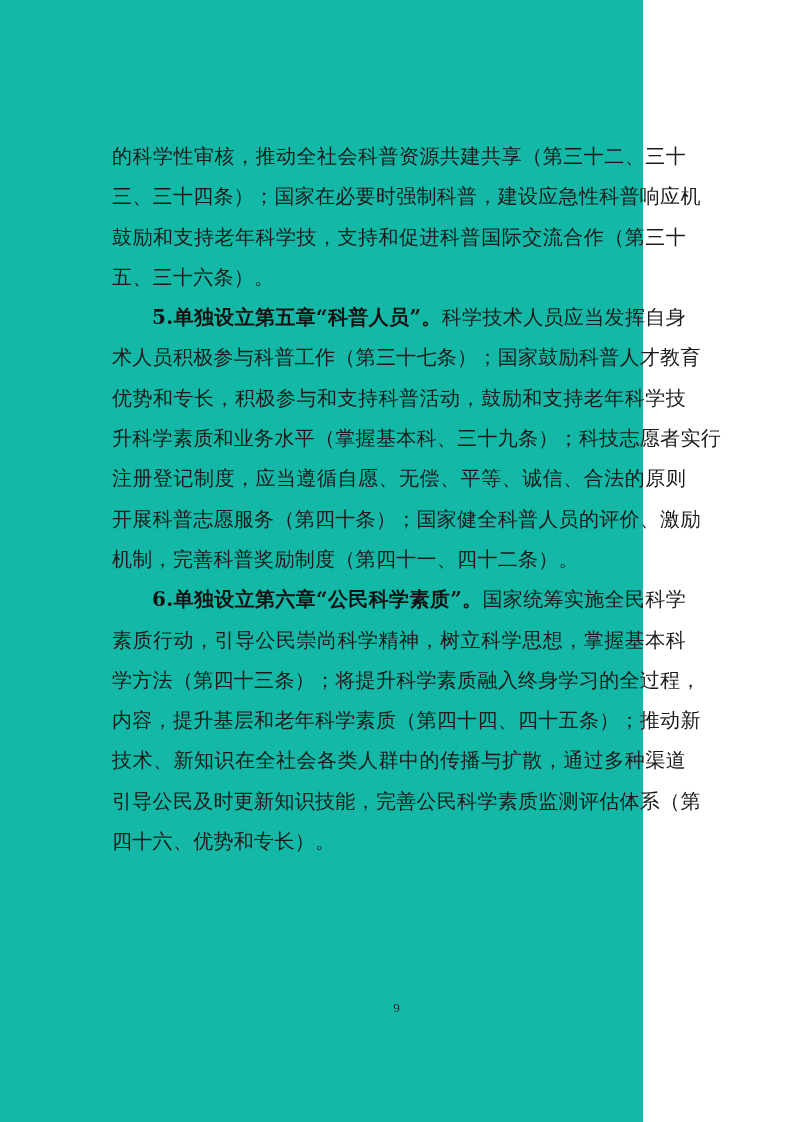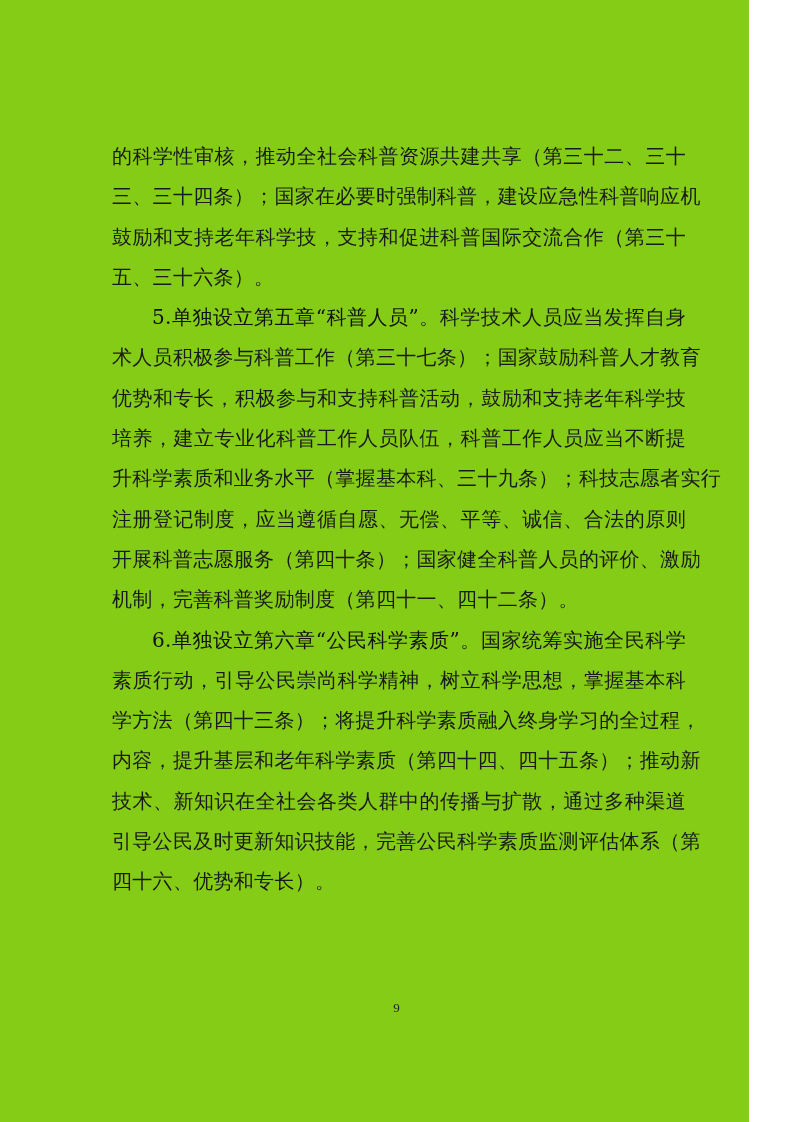--- a/index.html
+++ b/index.html
@@ -1,23 +1,23 @@
 <!DOCTYPE html>
 <html><head>
 <meta charset="utf-8">
 <style>
   html, body { margin: 0; padding: 0; background: #ffffff; }
   body { width: 793px; height: 1122px; position: relative; overflow: hidden;
          font-family: "DejaVu Serif", "Liberation Serif", serif; color: #1a1a1a; }
-  .page { position: absolute; left: 0; top: 0; width: 749px; height: 1122px; background: #84cc16; }
+  .page { position: absolute; left: 0; top: 0; width: 643px; height: 1122px; background: #14b8a6; }
   .body-text { position: absolute; left: 112px; top: 136px; width: 574px; }
   .para { margin: 0; font-size: 20px; line-height: 40.3px; text-align: justify;
           text-justify: inter-character; letter-spacing: 0.3px; }
   .para .indent { display: inline-block; width: 40px; }
-  .para b { font-weight: normal; color: #111; }
+  .para b { font-weight: bold; color: #111; }
   .line { display: block; white-space: nowrap; text-align-last: justify; text-align: justify; }
   .line.last { text-align-last: left; }
   .page-number { position: absolute; left: 0; width: 793px; top: 1000px; text-align: center;
                  font-family: "Liberation Serif", serif; font-size: 13px; color: #222; }
 </style>
 </head>
 <body>
 
 <div class="page">
   <div class="body-text">
@@ -26,21 +26,20 @@
       <span class="line">的科学性审核，推动全社会科普资源共建共享（第三十二、三十</span>
       <span class="line">三、三十四条）；国家在必要时强制科普，建设应急性科普响应机</span>
       <span class="line">鼓励和支持老年科学技，支持和促进科普国际交流合作（第三十</span>
       <span class="line last">五、三十六条）。</span>
     </div>
 
     <div class="para">
       <span class="line"><span class="indent"></span><b>5.单独设立第五章“科普人员”。</b><span>科学技术人员应当发挥自身</span></span>
       <span class="line">术人员积极参与科普工作（第三十七条）；国家鼓励科普人才教育</span>
       <span class="line">优势和专长，积极参与和支持科普活动，鼓励和支持老年科学技</span>
-      <span class="line">培养，建立专业化科普工作人员队伍，科普工作人员应当不断提</span>
       <span class="line">升科学素质和业务水平（掌握基本科、三十九条）；科技志愿者实行</span>
       <span class="line">注册登记制度，应当遵循自愿、无偿、平等、诚信、合法的原则</span>
       <span class="line">开展科普志愿服务（第四十条）；国家健全科普人员的评价、激励</span>
       <span class="line last">机制，完善科普奖励制度（第四十一、四十二条）。</span>
     </div>
 
     <div class="para">
       <span class="line"><span class="indent"></span><b>6.单独设立第六章“公民科学素质”。</b><span>国家统筹实施全民科学</span></span>
       <span class="line">素质行动，引导公民崇尚科学精神，树立科学思想，掌握基本科</span>
       <span class="line">学方法（第四十三条）；将提升科学素质融入终身学习的全过程，</span>

